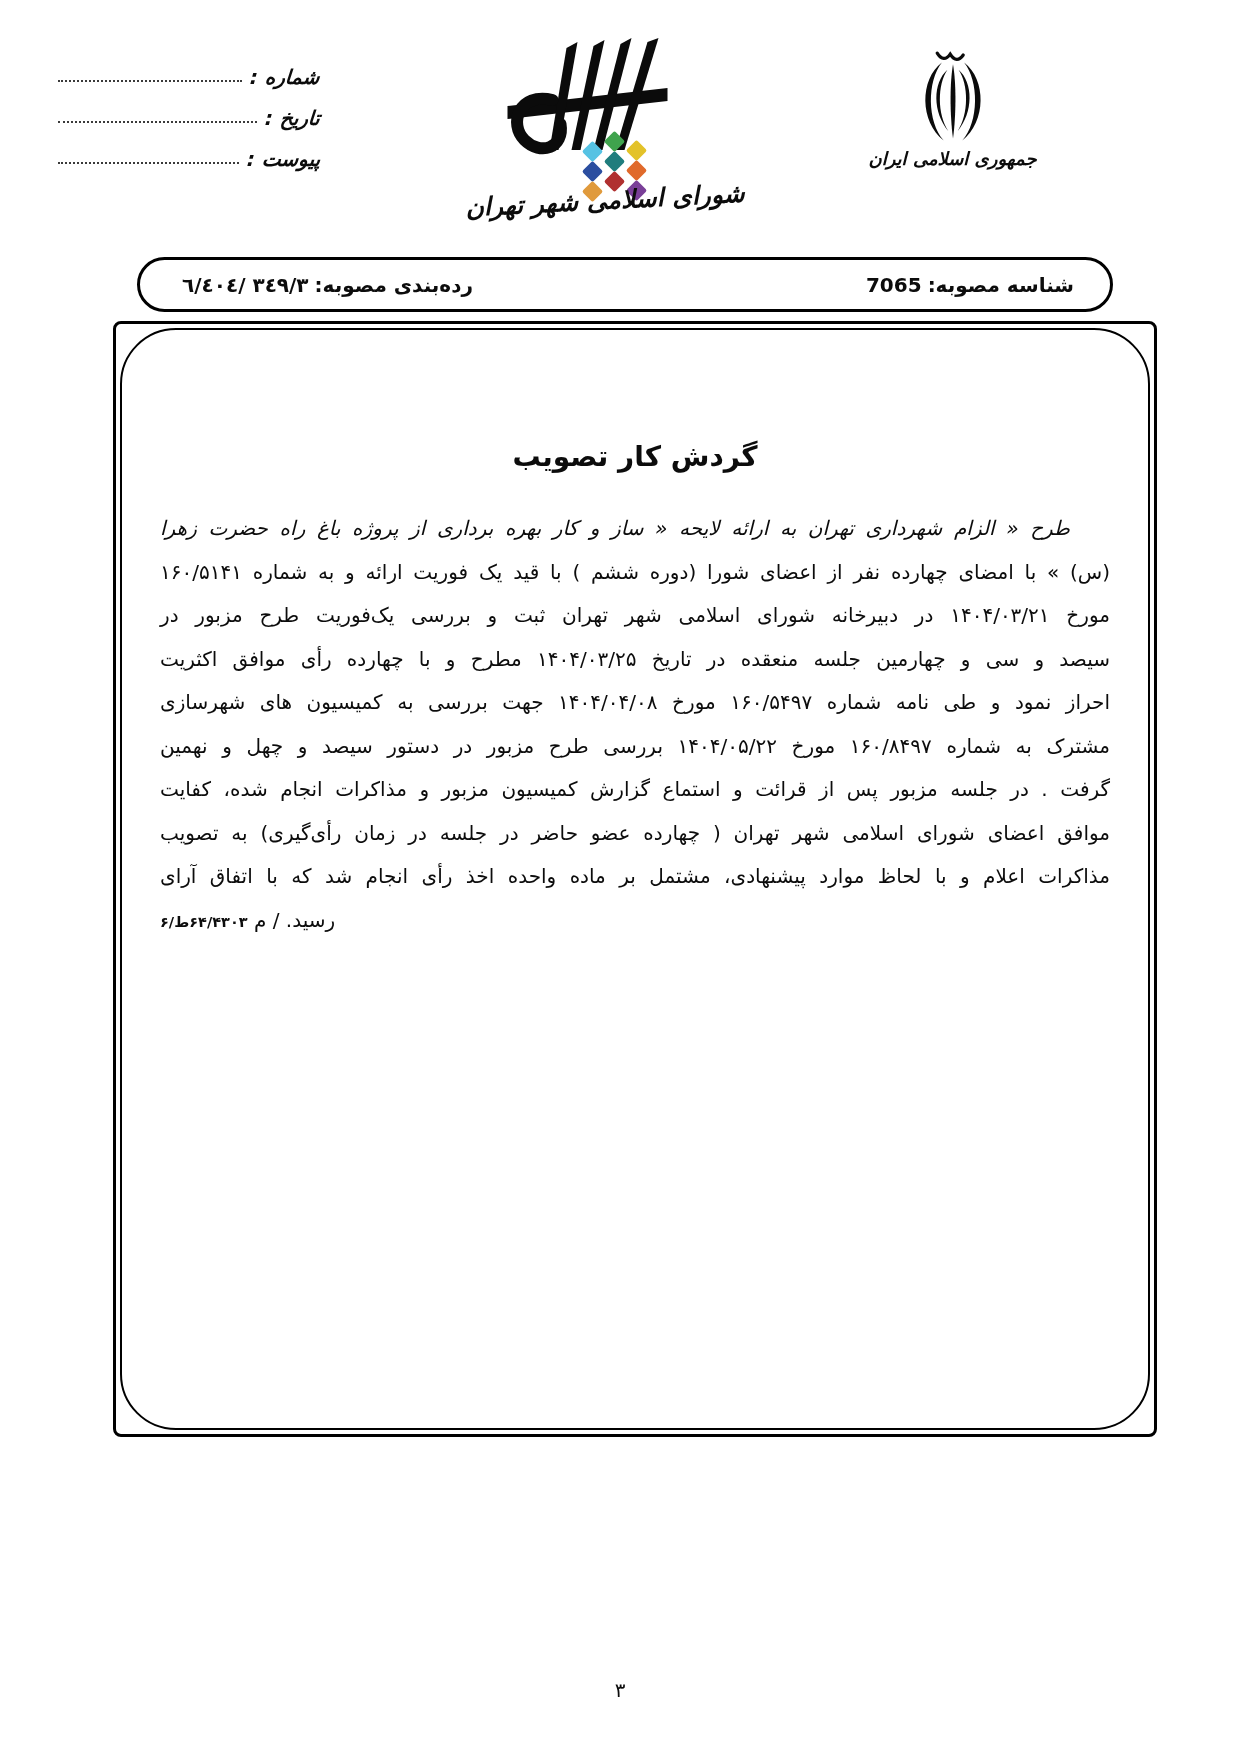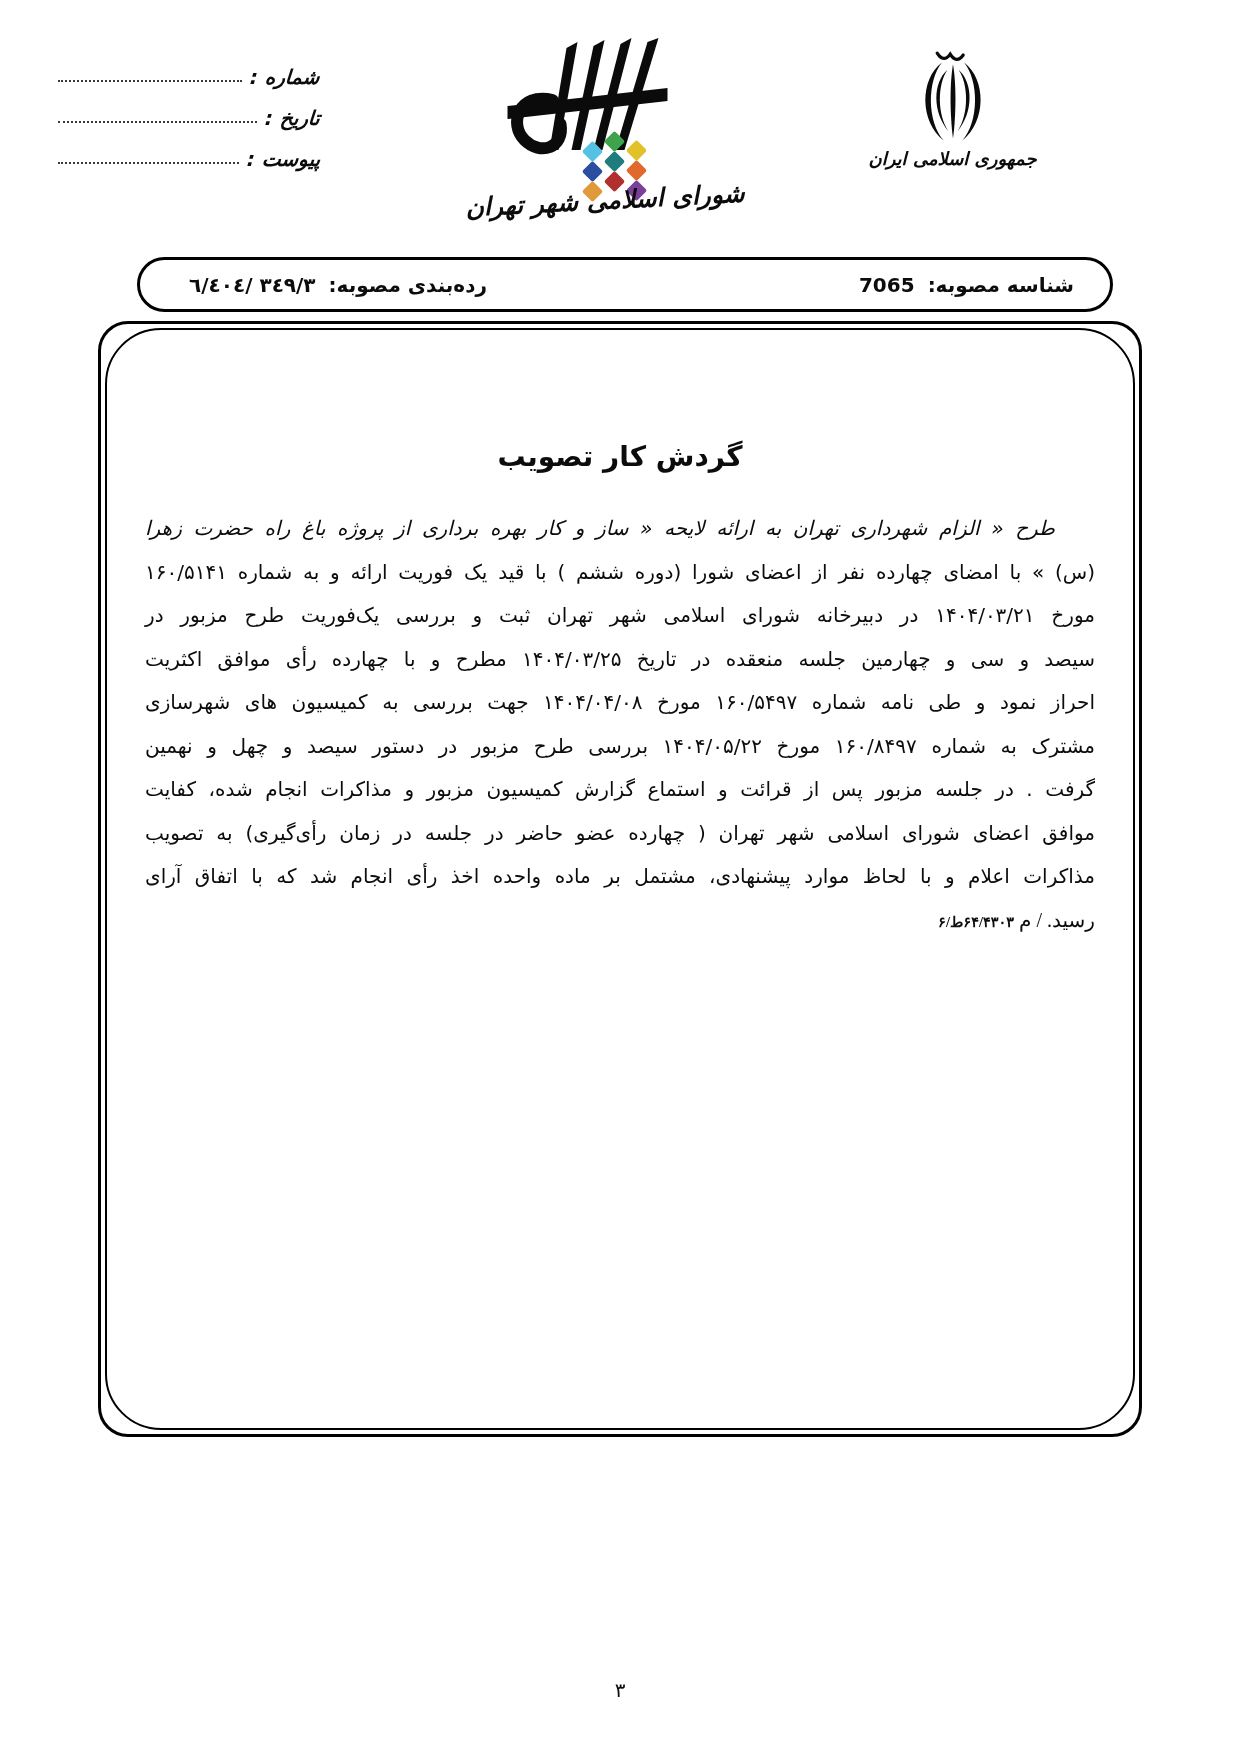--- a/index.html
+++ b/index.html
@@ -25,30 +25,30 @@
     font-size:25px;font-weight:bold;font-style:italic;transform:rotate(-3deg);white-space:nowrap;}
   
   .emblem-block{position:absolute;left:845px;top:42px;width:215px;text-align:center;}
   .emblem-block svg{display:block;margin:0 auto;}
   .emblem-caption{margin-top:2px;font-size:18px;font-weight:bold;font-style:italic;white-space:nowrap;}
   
   .capsule{position:absolute;left:137px;top:257px;width:976px;height:55px;box-sizing:border-box;
     border:3px solid #000;border-radius:28px;display:flex;direction:rtl;align-items:center;
     justify-content:space-between;padding:0 36px;font-weight:bold;font-size:20px;}
   .capsule .pair{white-space:nowrap;}
-  .capsule .pair span{margin-left:13px;}
+  .capsule .pair span{margin-left:6px;}
   
-  .mainbox{position:absolute;left:98px;top:321px;width:1044px;height:1116px;box-sizing:border-box;
-    border:3px solid #000;border-radius:30px;}
+  .mainbox{position:absolute;left:113px;top:321px;width:1044px;height:1116px;box-sizing:border-box;
+    border:3px solid #000;border-radius:8px;}
   .mainbox-inner{position:absolute;inset:4px;border:2px solid #000;border-radius:56px;overflow:hidden;}
   .doc-title{margin-top:110px;text-align:center;font-size:28px;font-weight:bold;letter-spacing:1px;}
   .doc-body{margin:34px 38px 0 38px;font-size:20px;line-height:43.5px;}
   .jline{text-align:justify;text-align-last:justify;height:43.5px;overflow:visible;}
   .jline.first{text-indent:40px;font-style:italic;}
-  .last-line{text-align:right;height:43.5px;font-family:Liberation Serif, serif;}
+  .last-line{text-align:left;height:43.5px;}
   .ref-code{font-size:14.5px;font-weight:bold;}
   
   .pagenum{position:absolute;left:0;right:0;top:1678px;text-align:center;font-size:20px;}
 </style>
 </head>
 <body>
 
 <div class="page">
 
   <div class="fields">

